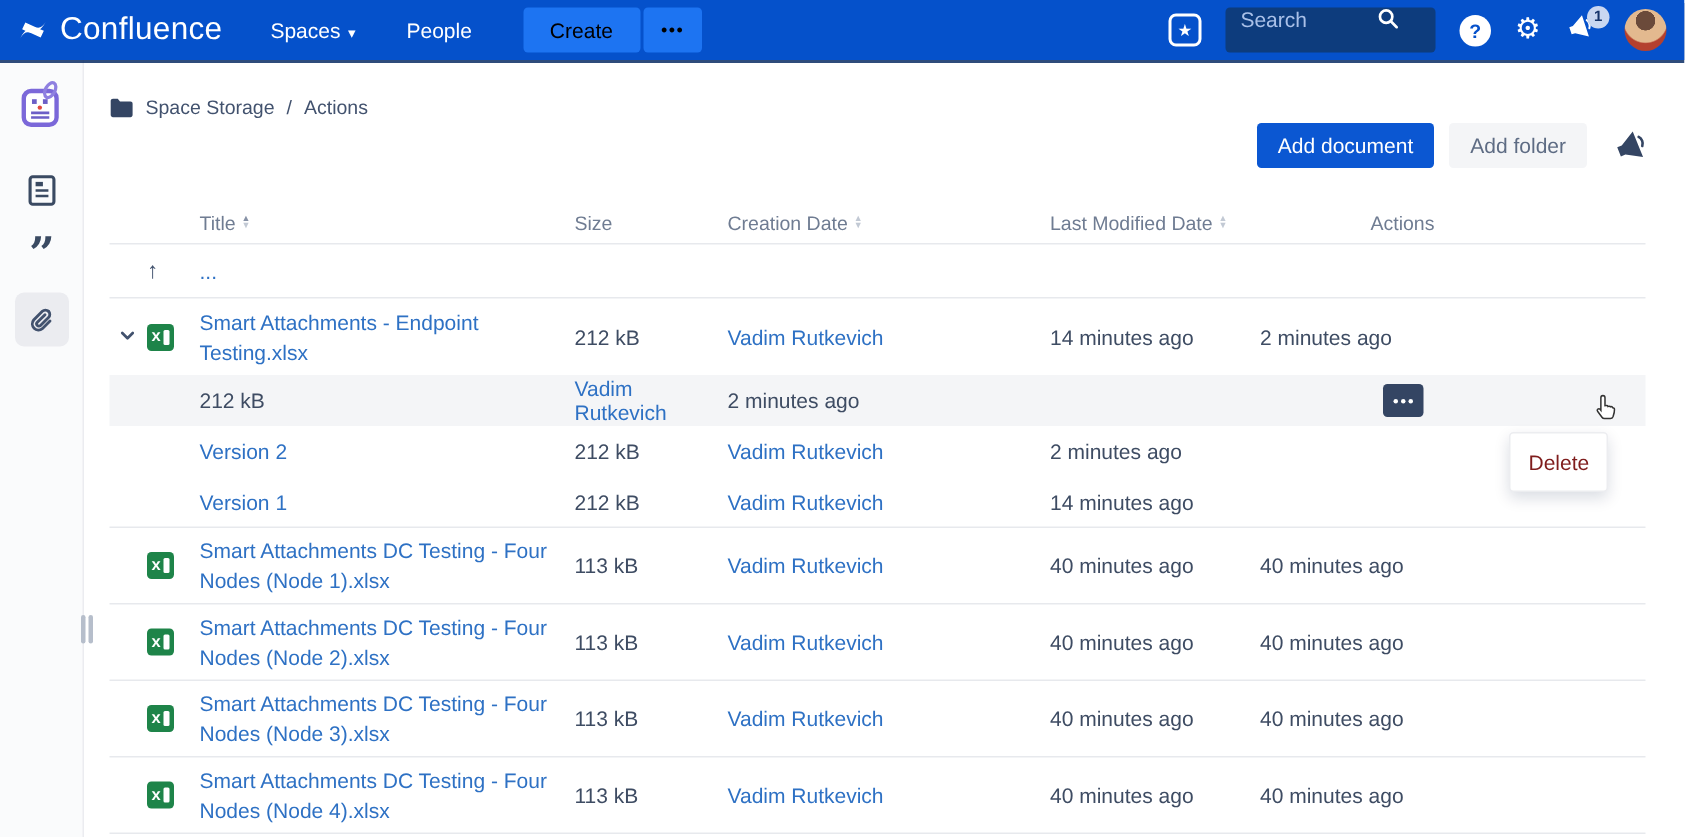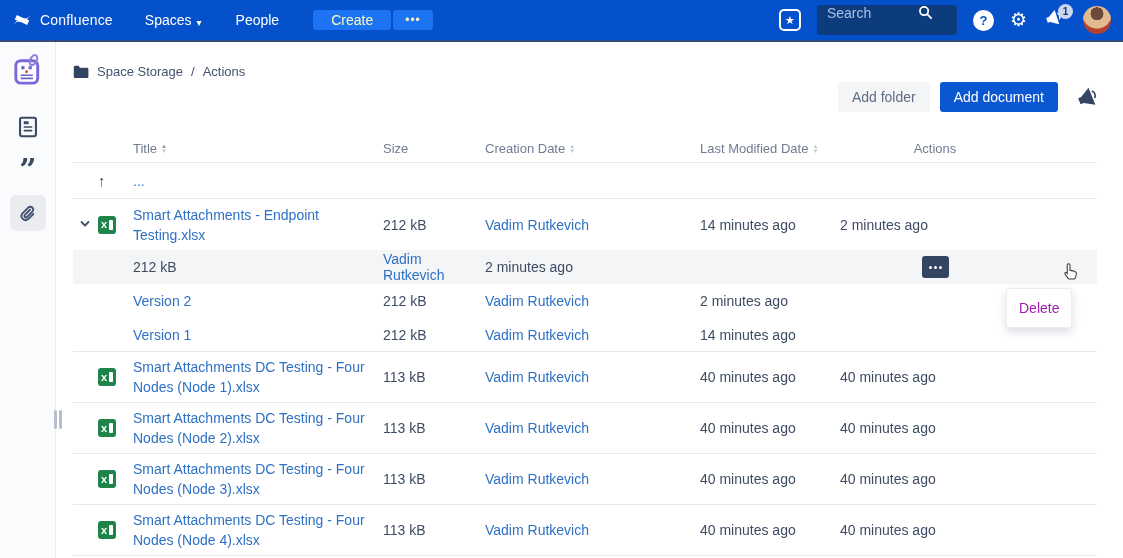--- a/index.html
+++ b/index.html
@@ -10,24 +10,24 @@
   }
   *{box-sizing:border-box;margin:0;padding:0}
   html,body{width:1123px;height:558px;overflow:hidden}
   body{font-family:"Liberation Sans",sans-serif;background:#fff;position:relative}
 
   
   .topnav{position:absolute;left:0;top:0;width:1123px;height:40px;background:var(--nav-bg);
     display:flex;align-items:center;padding:0 12px;color:#fff;z-index:5;
     box-shadow:0 2px 0 rgba(10,45,100,.85)}
   .brand{display:flex;align-items:center;gap:8px;margin-right:32px}
-  .brand-name{font-size:14px;font-weight:500;letter-spacing:.2px}
+  .brand-name{font-size:21px;font-weight:500;letter-spacing:.2px}
   .nav-link{font-size:14px;color:#fff;margin-right:34px;display:flex;align-items:flex-end;gap:5px;cursor:pointer}
   .ddc{font-size:10px;line-height:10px}
-  .nav-btn{background:var(--nav-btn);color:#fef9c3;border:none;height:20px;border-radius:3px;
+  .nav-btn{background:var(--nav-btn);color:#000000;border:none;height:30px;border-radius:3px;
     font-size:14px;font-family:inherit;cursor:pointer}
   .create-btn{padding:0 18px}
   .more-btn{padding:0 12px;margin-left:2px;font-size:12px;letter-spacing:1px}
   .nav-right{margin-left:auto;display:flex;align-items:center;gap:16px}
   .star-box{width:22px;height:22px;border:2px solid #fff;border-radius:5px;display:flex;
     align-items:center;justify-content:center;font-size:11px;color:#fff;cursor:pointer}
   .searchbox{width:140px;height:30px;background:var(--search-bg);border-radius:3px;
     display:flex;align-items:flex-start;padding:0 24px 0 10px}
   .searchbox input{flex:1;min-width:0;background:transparent;border:none;outline:none;color:#fff;
     font-size:14px;font-family:inherit}
@@ -89,21 +89,21 @@
     display:inline-flex;align-items:center}
   .xlx{color:#fff;font-weight:bold;font-size:11px;line-height:11px;margin-left:3px}
   .xlbar{position:absolute;right:3px;top:4px;width:4px;height:10px;background:#fff;border-radius:1px}
   .dots{width:27px;height:22px;background:var(--actions-btn);border:none;border-radius:3px;
     display:flex;align-items:center;justify-content:center;gap:2px;cursor:pointer}
   .dots i{width:3px;height:3px;border-radius:50%;background:#fff}
 
   
   .menu{position:absolute;left:1006px;top:288px;width:66px;height:40px;background:#fff;
     border:1px solid #ECEDF0;border-radius:3px;box-shadow:0 4px 10px rgba(9,30,66,.15);z-index:8}
-  .menu-item{font-size:14px;color:#a21caf;line-height:38px;padding-left:12px;cursor:pointer}
+  .menu-item{font-size:14px;color:#7f1d1d;line-height:38px;padding-left:12px;cursor:pointer}
   .cursor{position:absolute;left:1059px;top:261px;z-index:9;pointer-events:none}
 </style>
 </head>
 <body>
 
 <div class="topnav" data-interactable="false">
   <div class="brand" data-interactable="true">
     <span data-interactable="false" style="display:flex">
       <svg width="20" height="18" viewBox="0 0 18 16">
         <path d="M1.4 12.9c2-3.4 3.9-4.3 6.6-3l5.6 2.6 1.9-4C11.6 6.6 9.5 5.9 6.9 7 4.5 8 2.8 10 1.4 12.9z" fill="#fff"></path>
@@ -195,22 +195,22 @@
       <svg width="16" height="14" viewBox="0 0 16 14">
           <path d="M.8 2.2C.8 1.4 1.5.8 2.3.8h3.2l1.5 1.9h7c.8 0 1.4.6 1.4 1.4v7.6c0 .8-.6 1.4-1.4 1.4H2.3c-.8 0-1.5-.6-1.5-1.4V2.2z" fill="#344563"></path>
         </svg>
     </span>
     <span class="crumb" data-interactable="true">Space Storage</span>
     <span data-interactable="false">/</span>
     <span class="crumb" data-interactable="true">Actions</span>
   </div>
 
   <div class="toolbar" data-interactable="false">
+    <button class="btn btn-primary" data-interactable="true">Add document</button>
     <button class="btn btn-default" data-interactable="true">Add folder</button>
-    <button class="btn btn-primary" data-interactable="true">Add document</button>
     <span class="announce" data-interactable="true">
       <svg width="26" height="26" viewBox="0 0 24 24">
           <g transform="rotate(-22 12 12)">
             <path d="M16.5 4.5L7 10H4v6h3l9.5 5.5v-17z" fill="#344563"></path>
             <path d="M18.6 9c1.5 1.7 1.5 4.3 0 6" fill="none" stroke="#344563" stroke-width="1.6" stroke-linecap="round"></path>
             <path d="M20.8 7.2c2.4 2.7 2.4 6.9 0 9.6" fill="none" stroke="#344563" stroke-width="1.6" stroke-linecap="round" opacity=".0"></path>
           </g>
         </svg>
     </span>
   </div>

